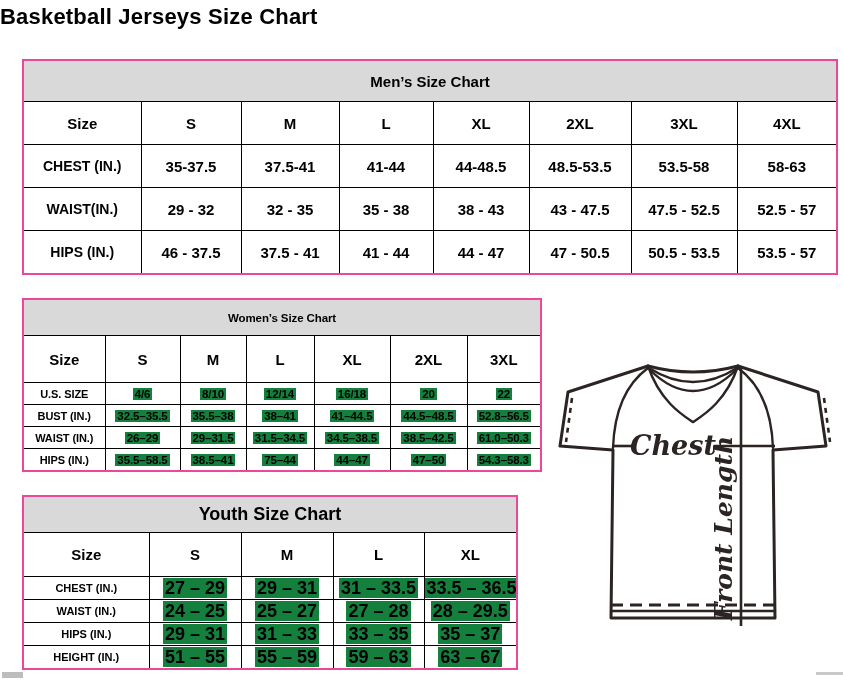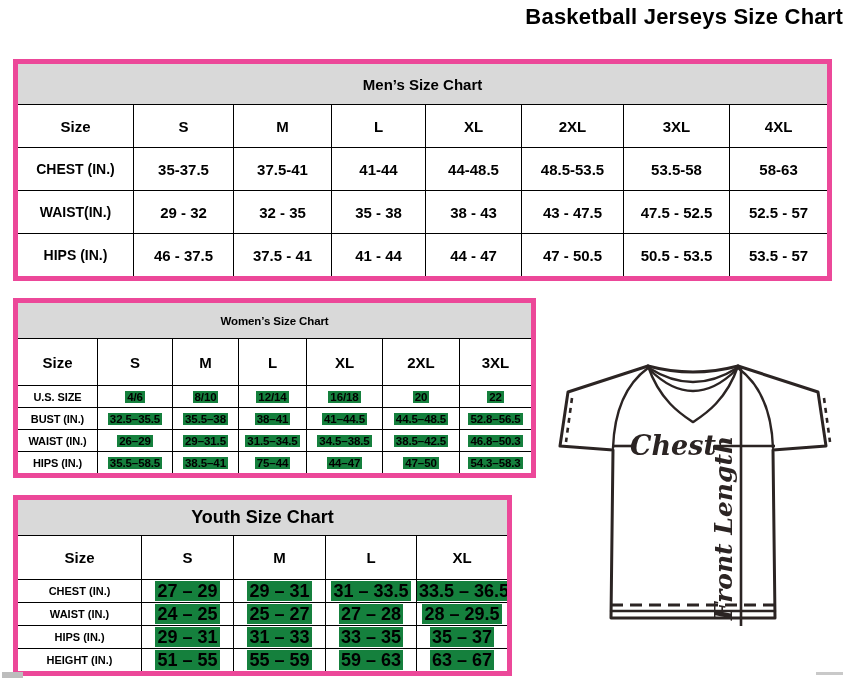--- a/index.html
+++ b/index.html
@@ -4,25 +4,25 @@
 <style>
   html,body{margin:0;padding:0;}
   body{
     width:843px;height:679px;position:relative;overflow:hidden;
     background:#ffffff;color:#000;
     font-family:"Liberation Sans", sans-serif;
     -webkit-font-smoothing:antialiased;
   }
   .page-title{
     position:absolute;left:0;top:4px;width:843px;
-    text-align:right;font-size:22px;font-weight:bold;letter-spacing:.2px;
+    text-align:left;font-size:22px;font-weight:bold;letter-spacing:.2px;
   }
   table{border-collapse:collapse;table-layout:fixed;position:absolute;background:#fff;}
   table, td, th{border:1px solid #000;}
-  table{border:5px solid #ec4899;}
+  table{border:2px solid #ec4899;margin-left:9px;}
   td,th{text-align:center;vertical-align:middle;padding:0;overflow:hidden;white-space:nowrap;}
   .band{background:#d9d9d9;font-weight:bold;font-size:15px;}
   
   #mens{left:13px;top:59px;width:814px;}
   #mens .band{height:40px;}
   #mens th{height:42px;font-size:15px;}
   #mens td{height:42px;font-size:15px;font-weight:bold;}
   #mens td.rowlabel{font-size:14px;}
   
   #womens{left:13px;top:298px;width:518px;padding-left:20px;}
@@ -151,21 +151,21 @@
     <td><span class="hl">44.5–48.5</span></td>
     <td><span class="hl">52.8–56.5</span></td>
   </tr>
   <tr>
     <td class="rowlabel">WAIST (IN.)</td>
     <td><span class="hl">26–29</span></td>
     <td><span class="hl">29–31.5</span></td>
     <td><span class="hl">31.5–34.5</span></td>
     <td><span class="hl">34.5–38.5</span></td>
     <td><span class="hl">38.5–42.5</span></td>
-    <td><span class="hl">46.8–50.3</span></td>
+    <td><span class="hl">61.0–50.3</span></td>
   </tr>
   <tr>
     <td class="rowlabel">HIPS (IN.)</td>
     <td><span class="hl">35.5–58.5</span></td>
     <td><span class="hl">38.5–41</span></td>
     <td><span class="hl">75–44</span></td>
     <td><span class="hl">44–47</span></td>
     <td><span class="hl">47–50</span></td>
     <td><span class="hl">54.3–58.3</span></td>
   </tr>

